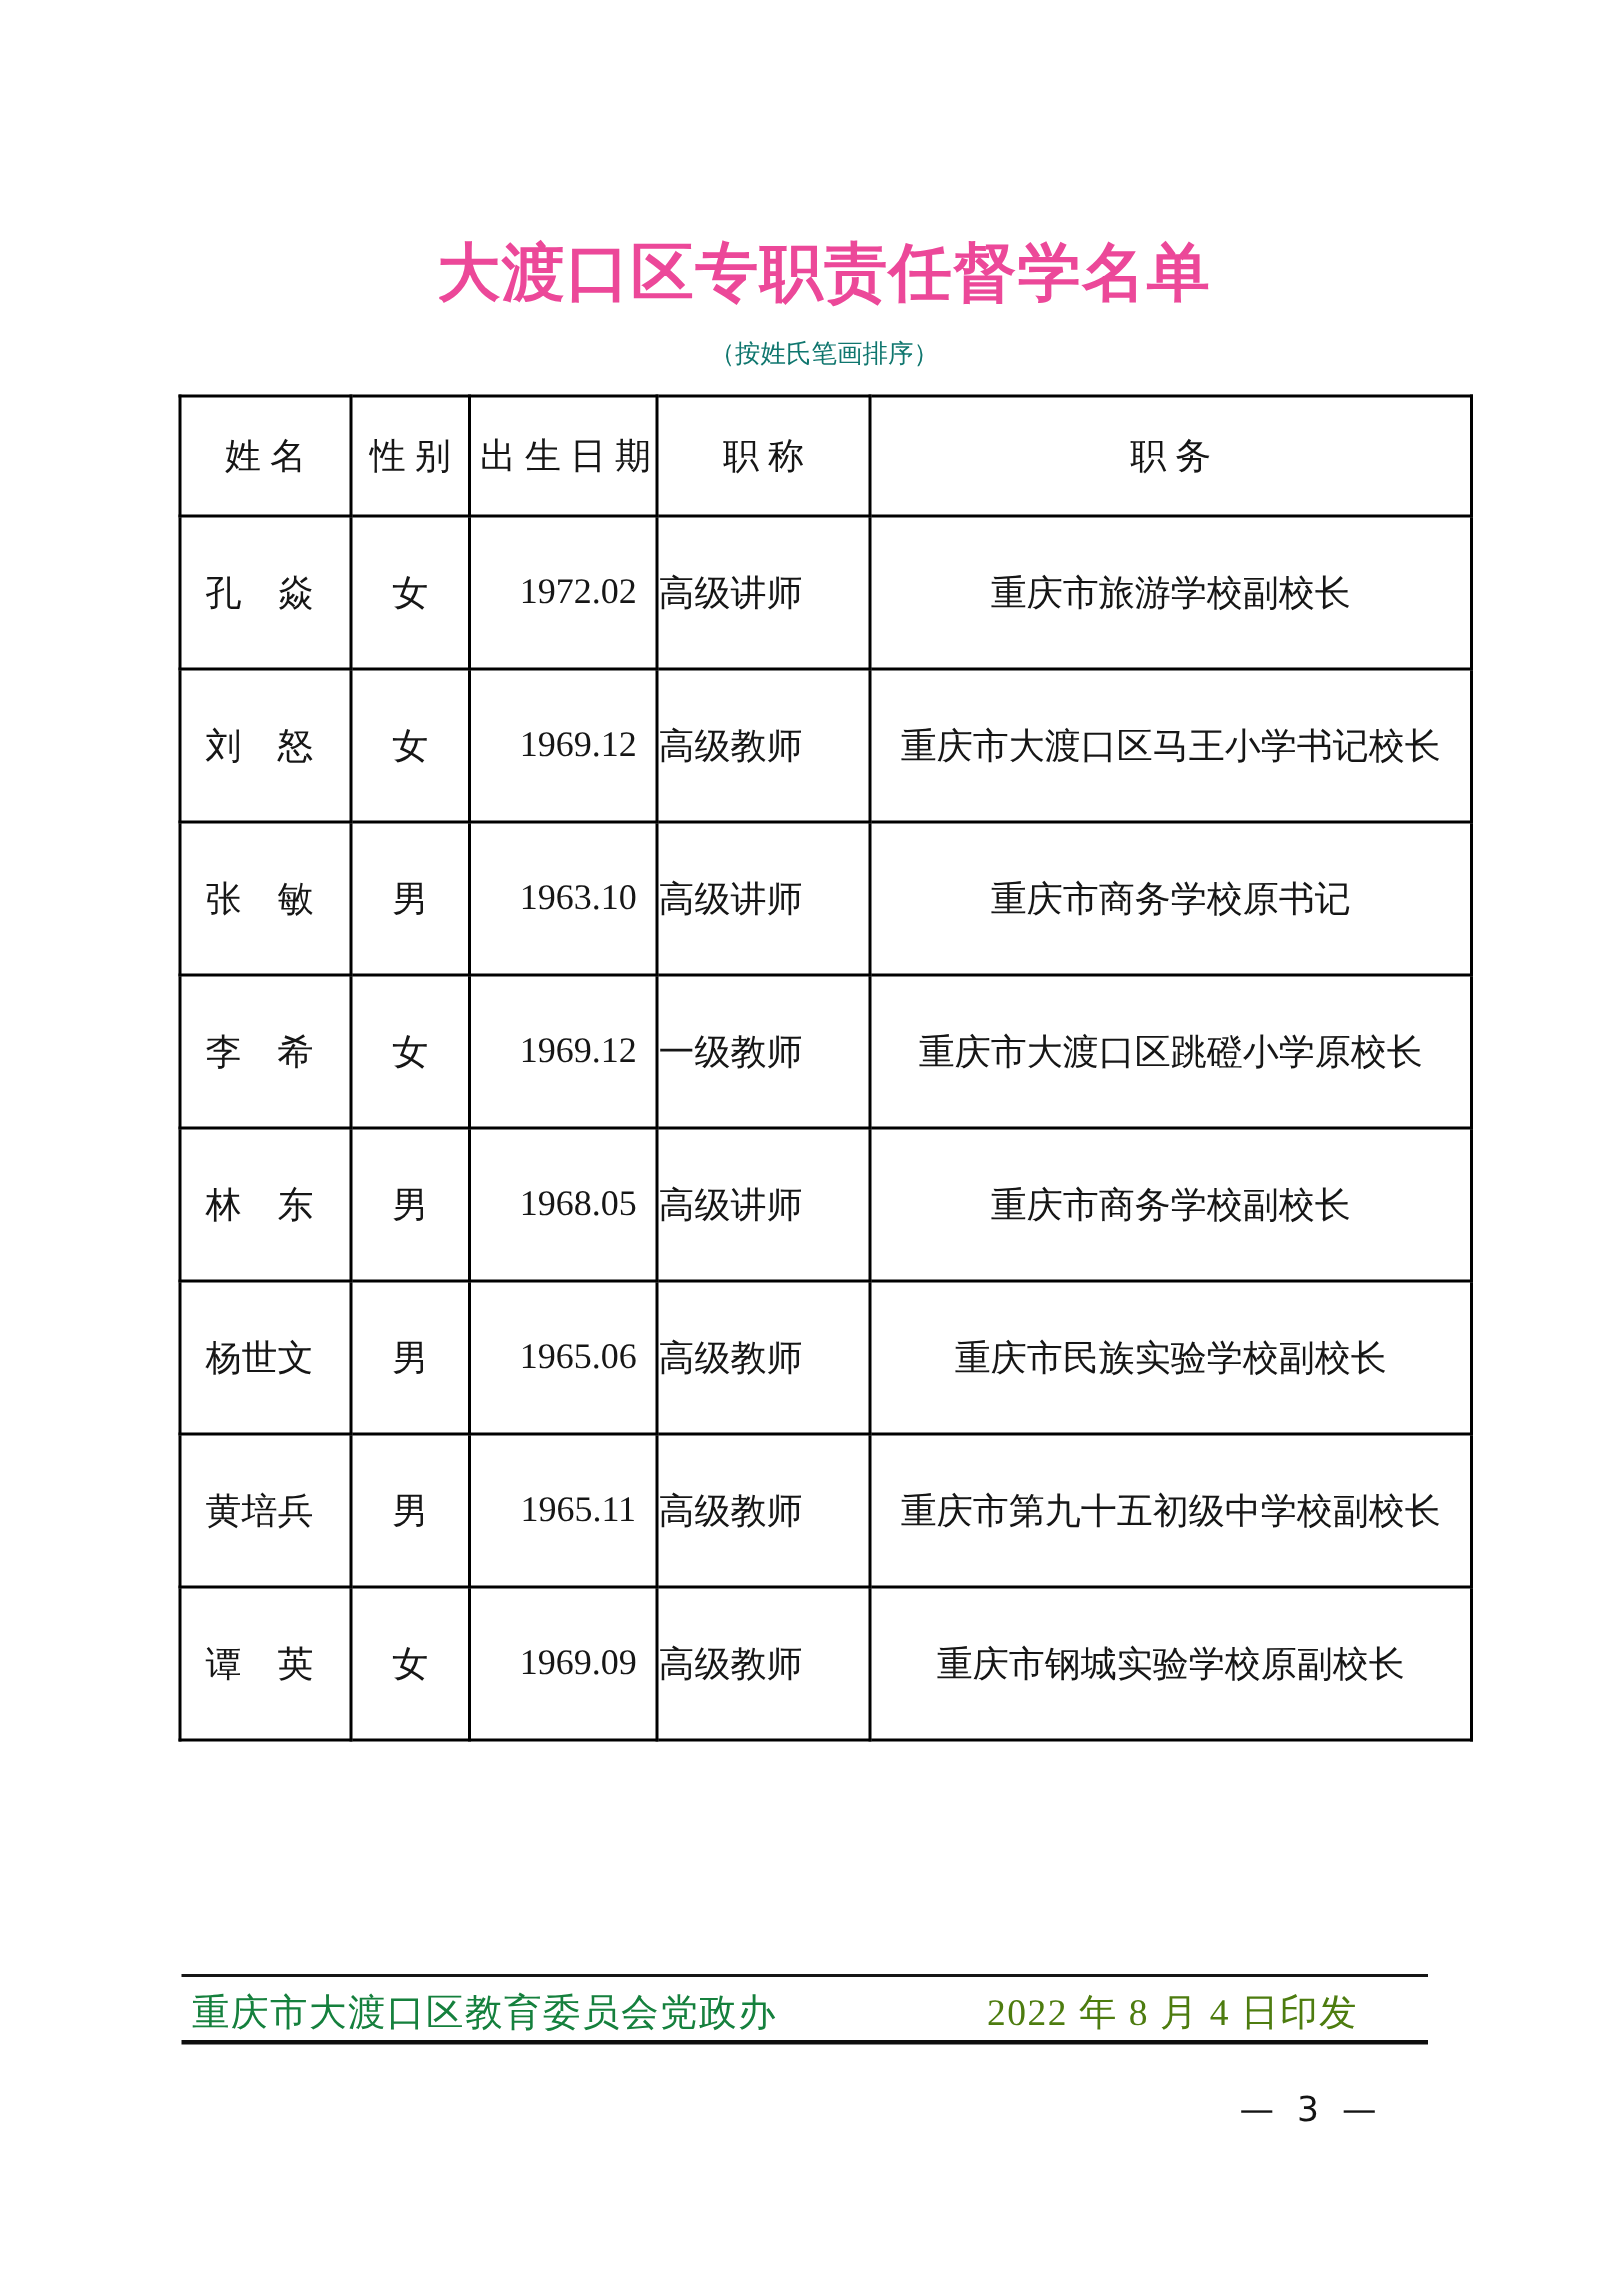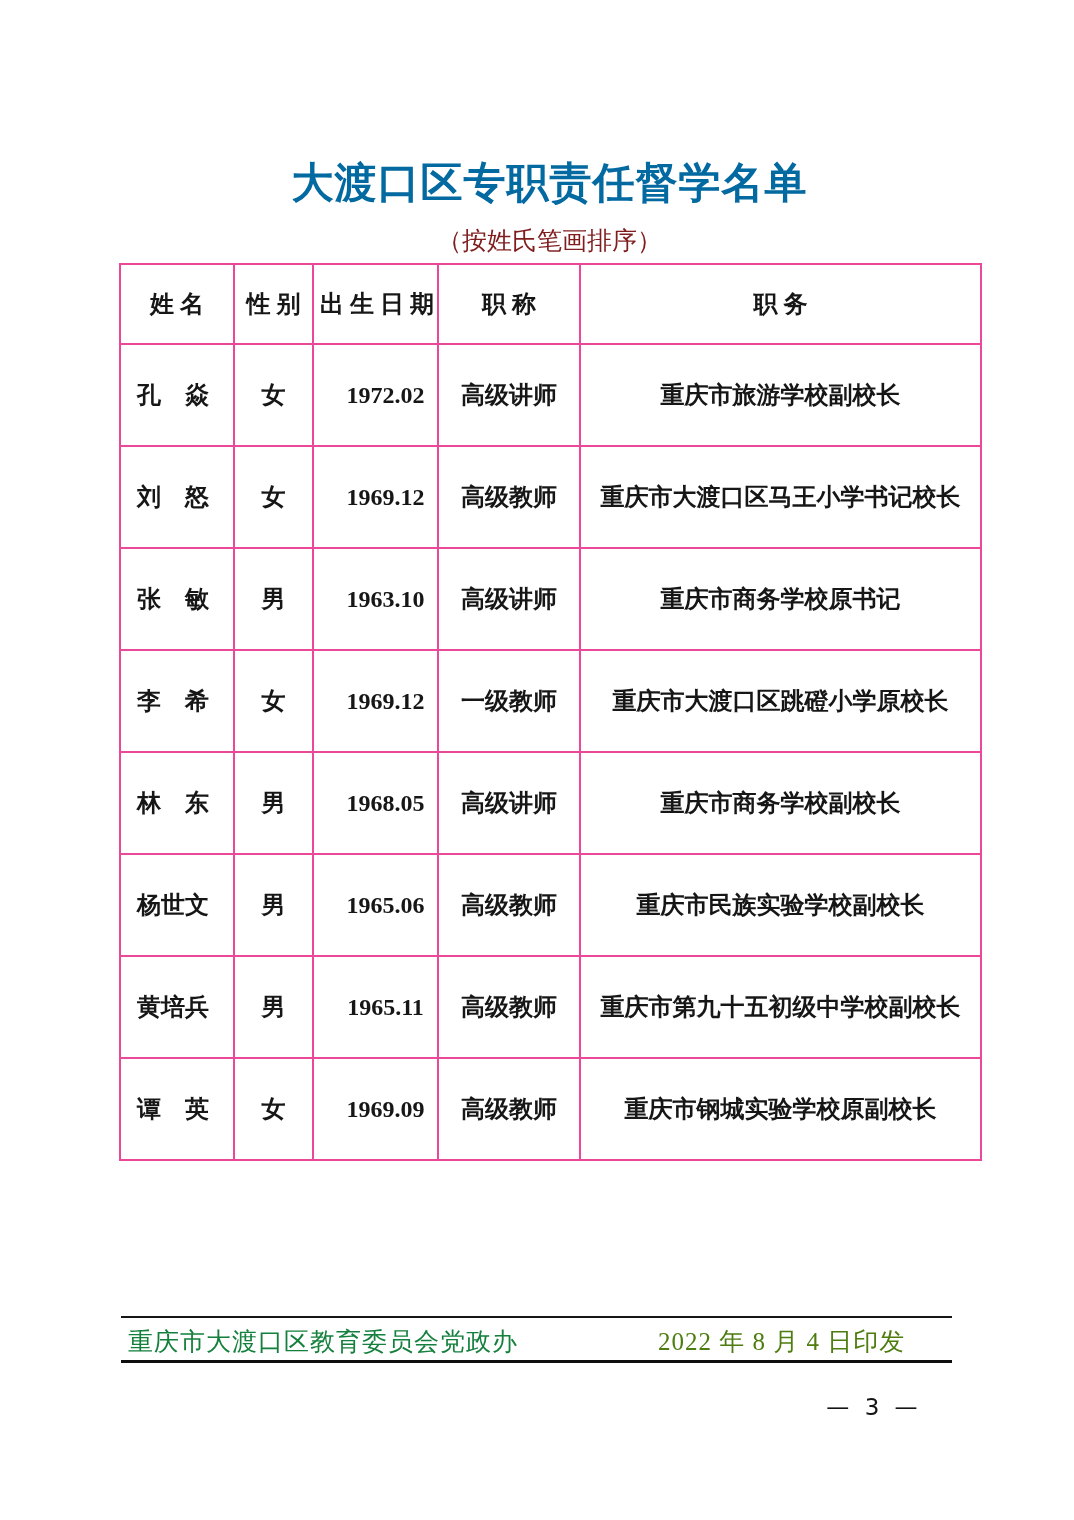--- a/index.html
+++ b/index.html
@@ -11,55 +11,55 @@
     font-family:"Liberation Serif","DejaVu Serif",serif;
     color:#111111;
     overflow:hidden;
     margin:0 auto;
   }
   .doc-title {
     position:absolute; top:160px; left:119px; width:861px;
     text-align:center;
     font-size:42px; font-weight:bold; line-height:1.1;
     letter-spacing:1px;
-    color:#0369a1;
+    color:#ec4899;
   }
   .doc-subtitle {
     position:absolute; top:226px; left:119px; width:861px;
     text-align:center;
-    font-size:25px; line-height:1.2;
-    color:#7f1d1d;
+    font-size:17px; line-height:1.2;
+    color:#0f766e;
   }
   table.roster {
     position:absolute; top:263px; left:119px;
     width:861px;
     border-collapse:collapse;
     table-layout:fixed;
     font-size:24px;
     color:#161616;
   }
   table.roster th, table.roster td {
-    border:2px solid #ec4899;
+    border:2px solid #000000;
     vertical-align:middle;
-    font-weight:bold;
+    font-weight:normal;
     overflow:hidden;
     white-space:nowrap;
   }
   table.roster thead tr { height:80px; }
   table.roster tbody tr { height:102px; }
   col.c-name  { width:114px; }
   col.c-gender{ width:79px; }
   col.c-birth { width:125px; }
   col.c-title { width:142px; }
   col.c-duty  { width:401px; }
   th.h { text-align:center; letter-spacing:6px; text-indent:6px; }
   td.name  { text-align:left; padding-left:16px; }
   td.gender{ text-align:center; }
   td.birth { text-align:center; font-family:"Liberation Serif","DejaVu Serif",serif;padding-left:20px; }
-  td.title { text-align:center;border-radius:30px; }
+  td.title { text-align:left;border-radius:30px; }
   td.duty  { text-align:center; padding-left:0; }
   .footer-rule-top {
     position:absolute; left:121px; top:1316px;
     width:831px; height:2px; background:#161616;
   }
   .footer-rule-bottom {
     position:absolute; left:121px; top:1360px;
     width:831px; height:3px; background:#0e0e0e;
   }
   .footer-issuer {

